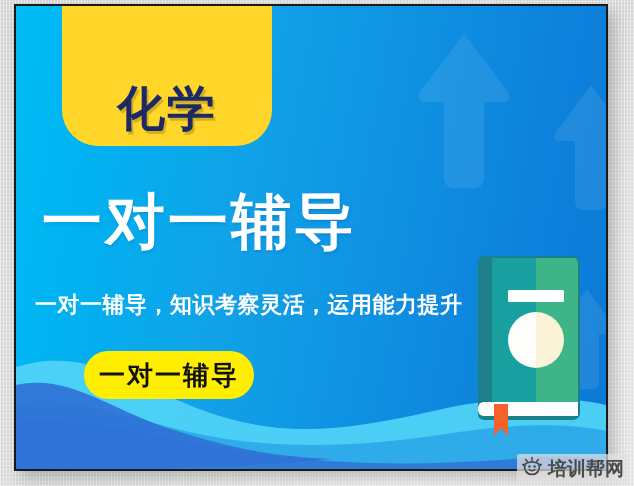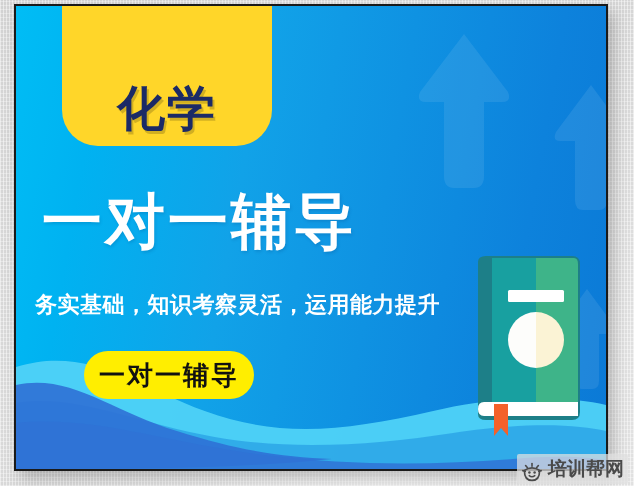--- a/index.html
+++ b/index.html
@@ -158,21 +158,21 @@
     height: 182px;
   }
   #book svg { display: block; width: 100%; height: 100%; }
 
   
   #watermark {
     position: absolute;
     right: 6px;
     bottom: 2px;
     display: flex;
-    align-items: flex-end;
+    align-items: flex-start;
     gap: 5px;
     padding: 2px 4px;
     background: rgba(225,225,225,0.72);
     border-radius: 2px;
   }
   #watermark .wm-text {
     font-family: "DejaVu Sans", "Liberation Sans", sans-serif;
     font-size: 19px;
     font-weight: bold;
     color: #4a4a4a;
@@ -212,21 +212,21 @@
         <path d="M0 104 C80 96 150 124 250 136 C340 147 420 146 500 140 C544 136 574 138 594 141 L594 150 L0 150 Z" fill="#2F72D6" opacity="0.85"></path>
       </svg>
     </div>
 
     <div id="badge">
       <span id="badge-text">化学</span>
     </div>
 
     <div id="headline">一对一辅导</div>
 
-    <div id="subtitle">务实基础，知识考察灵活，运用能力提升</div>
+    <div id="subtitle">一对一辅导，知识考察灵活，运用能力提升</div>
 
     <button id="cta">一对一辅导</button>
 
     <div id="book">
       <svg viewBox="0 0 128 182" aria-hidden="true">
 
         <path d="M18 8 Q18 2 26 2 L112 2 Q120 2 120 10 L120 158 Q120 166 112 166 L26 166 Q18 166 18 160 Z" fill="#1D7F88"></path>
 
         <rect x="32" y="4" width="44" height="158" fill="#18A0A0"></rect>
 

